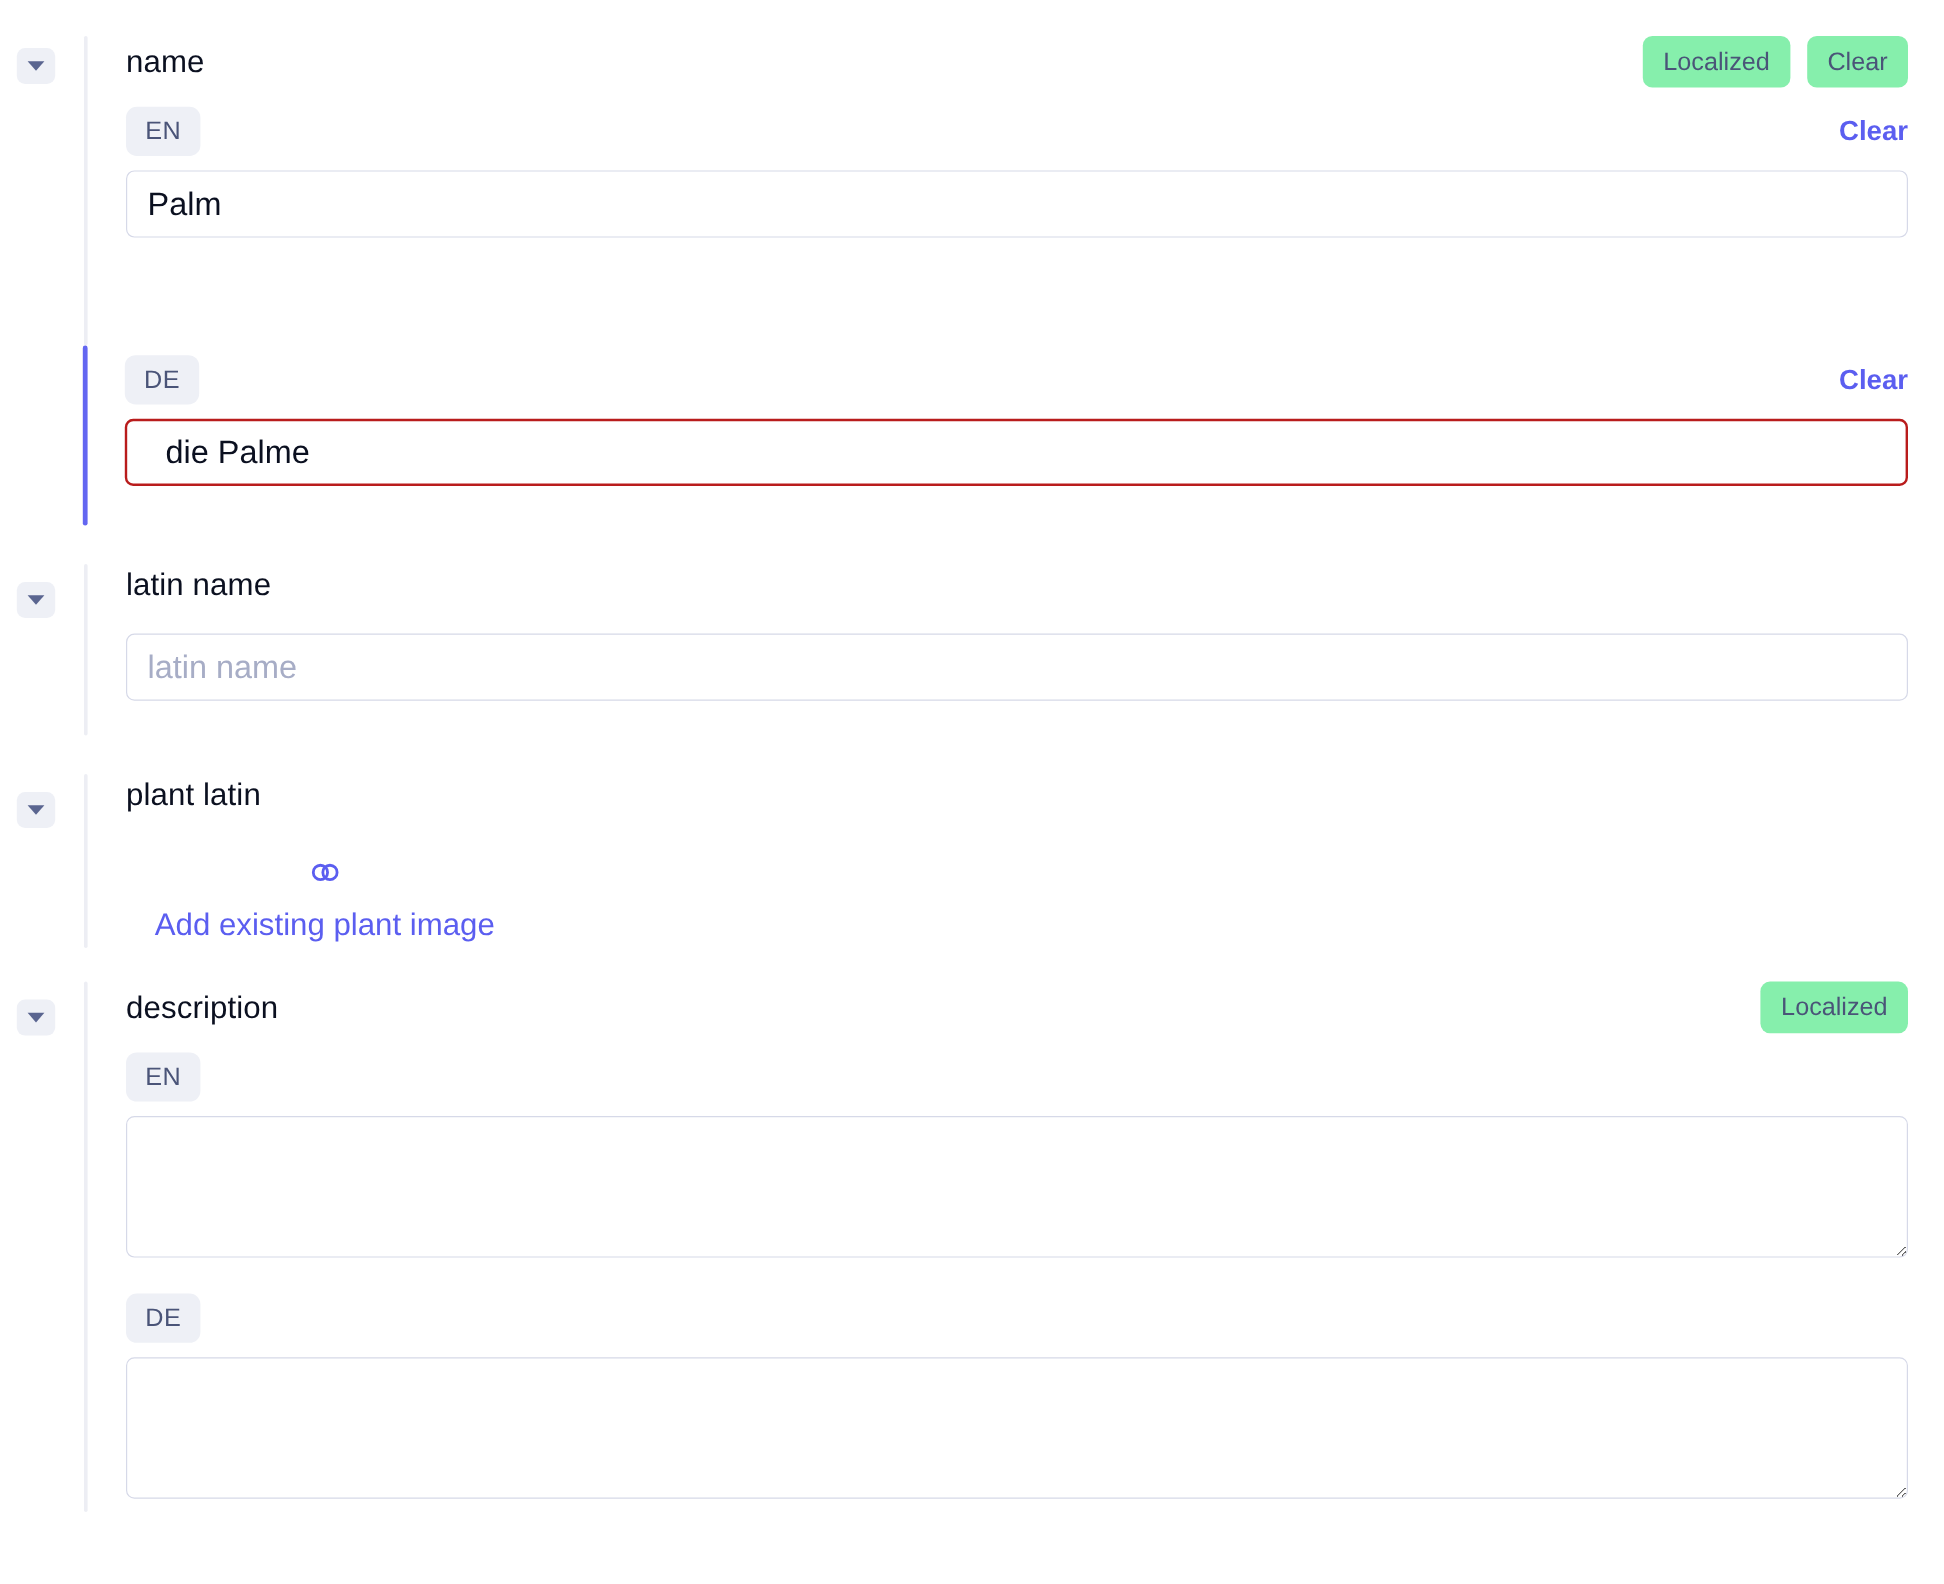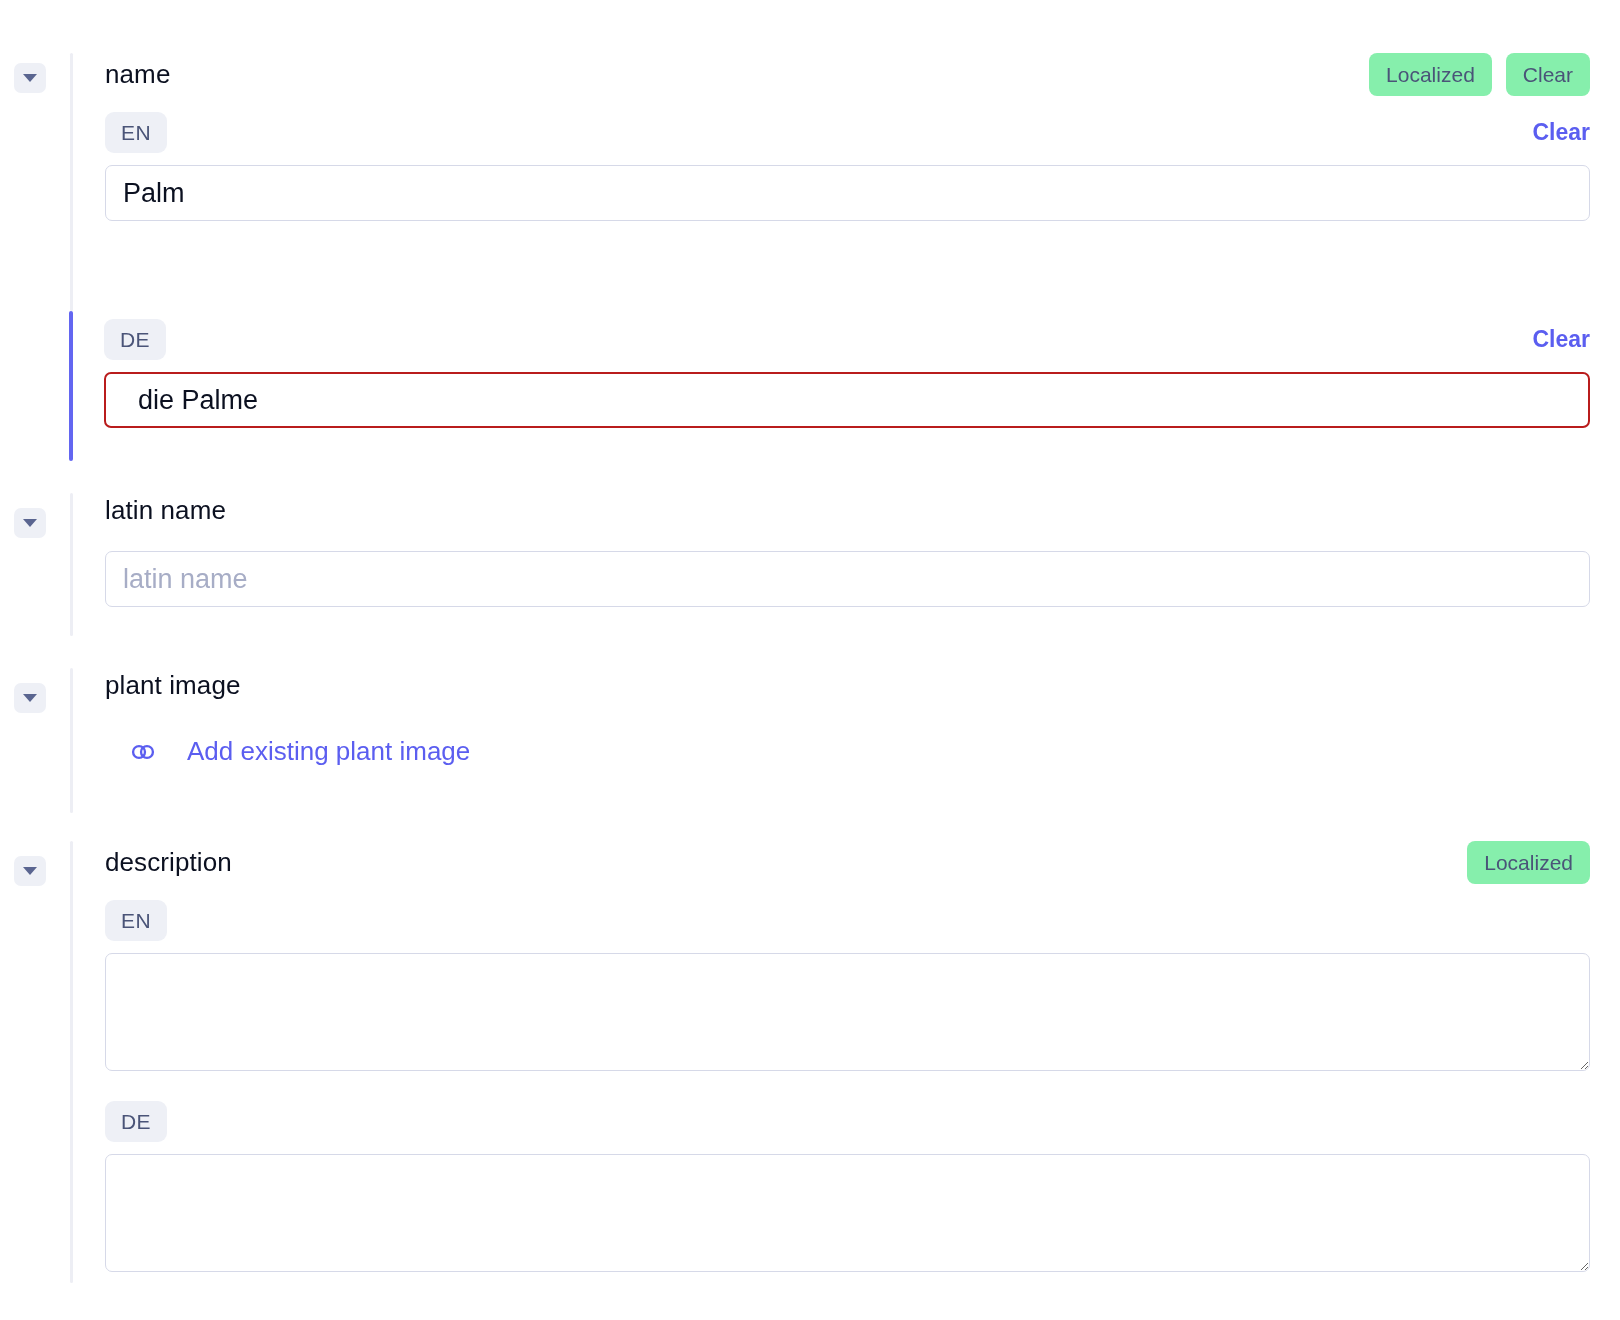--- a/index.html
+++ b/index.html
@@ -152,36 +152,37 @@
     padding: 12px 16px;
     outline: none;
     resize: vertical;
   }
 
   
   .add-link-row { margin-top: 34px; padding-left: 24px; }
   .add-link {
     display: inline-flex;
     align-items: center;
-    gap: 30px;
+    gap: 14px;
     color: #5b5ef0;
     font-size: 26px;
     text-decoration: none;
     cursor: pointer;
+    flex-direction: column;
   }
   .add-link svg { display: block; }
 
   .spacer-16 { height: 16px; }
 </style>
 </head>
 <body>
 
 <div id="app">
 
-  <div class="field-row" style="padding-top:53px;">
+  <div class="field-row" style="padding-top:30px;">
     <button class="toggle-btn" style="margin-top:10px;">
       <span class="caret"></span>
     </button>
     <div class="gutter" style="height:258px;"></div>
     <div class="field-body">
 
       <div class="field-head">
         <span class="field-label">name</span>
         <span class="badges">
           <span class="badge">Localized</span>
@@ -224,21 +225,21 @@
     </div>
   </div>
 
   <div class="field-row" style="padding-top:32px;">
     <button class="toggle-btn">
       <span class="caret"></span>
     </button>
     <div class="gutter" style="height:145px;"></div>
     <div class="field-body">
       <div class="field-head">
-        <span class="field-label">plant image</span>
+        <span class="field-label">plant latin</span>
       </div>
       <div class="add-link-row">
         <a class="add-link">
           <span>
             <svg width="28" height="28" viewBox="0 0 24 24" fill="none" stroke="#5b5ef0" stroke-width="2" stroke-linecap="round">
               <circle cx="8.6" cy="12" r="5.1"></circle>
               <circle cx="15.4" cy="12" r="5.1"></circle>
             </svg>
           </span>
           <span>Add existing plant image</span>

